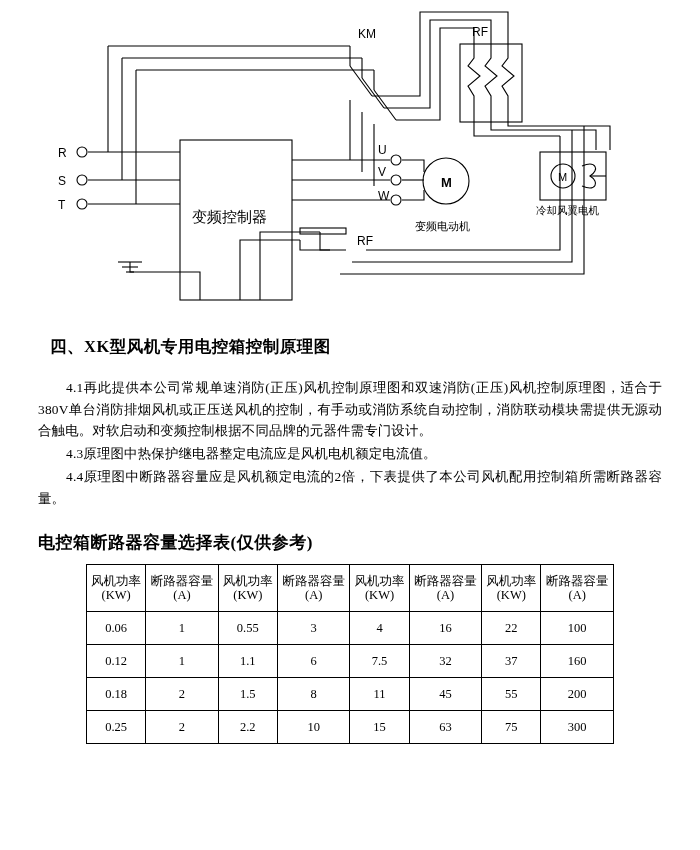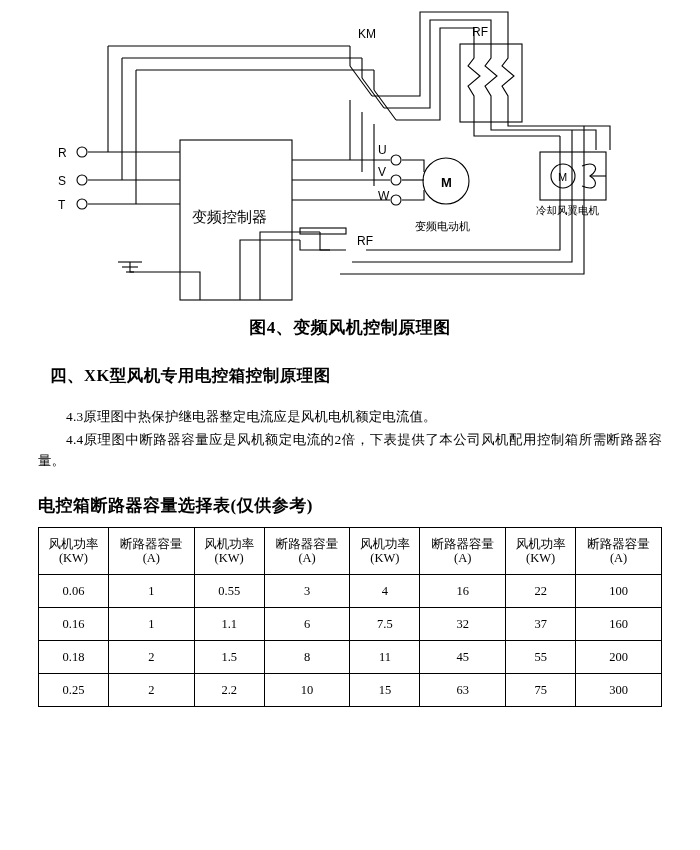--- a/index.html
+++ b/index.html
@@ -66,21 +66,21 @@
     font-size: 17px;
     font-weight: bold;
     margin: 22px 0 10px 0;
     letter-spacing: 0.5px;
   }
 
   
   table.cap-table {
     border-collapse: collapse;
     margin: 0 auto;
-    width: 624px;
+    width: 528px;
     font-size: 12.5px;
   }
   table.cap-table th,
   table.cap-table td {
     border: 1px solid #000000;
     text-align: center;
     vertical-align: middle;
     padding: 3px 2px;
     font-weight: normal;
   }
@@ -202,24 +202,24 @@
       </g>
 
       <g font-family="'Liberation Serif', serif" fill="#000">
         <text x="192" y="222" font-size="15">变频控制器</text>
         <text x="415" y="230" font-size="11">变频电动机</text>
         <text x="536" y="214" font-size="10.5">冷却风翼电机</text>
       </g>
     </svg>
   </div>
 
-  <div class="fig-caption">图4、变频风机控制原理图</div>
 
   <div class="content">
     <h2 class="section-title">四、XK型风机专用电控箱控制原理图</h2>
+    <p class="para indent">4.1再此提供本公司常规单速消防(正压)风机控制原理图和双速消防(正压)风机控制原理图，适合于380V单台消防排烟风机或正压送风机的控制，有手动或消防系统自动控制，消防联动模块需提供无源动合触电。对软启动和变频控制根据不同品牌的元器件需专门设计。</p>
     <p class="para indent">4.3原理图中热保护继电器整定电流应是风机电机额定电流值。</p>
     <p class="para indent">4.4原理图中断路器容量应是风机额定电流的2倍，下表提供了本公司风机配用控制箱所需断路器容量。</p>
 
     <div class="table-title">电控箱断路器容量选择表(仅供参考)</div>
 
     <table class="cap-table">
       <thead>
         <tr>
           <th>
             <span>风机功率</span>
@@ -260,21 +260,21 @@
           <td>0.06</td>
           <td>1</td>
           <td>0.55</td>
           <td>3</td>
           <td>4</td>
           <td>16</td>
           <td>22</td>
           <td>100</td>
         </tr>
         <tr>
-          <td>0.16</td>
+          <td>0.12</td>
           <td>1</td>
           <td>1.1</td>
           <td>6</td>
           <td>7.5</td>
           <td>32</td>
           <td>37</td>
           <td>160</td>
         </tr>
         <tr>
           <td>0.18</td>

